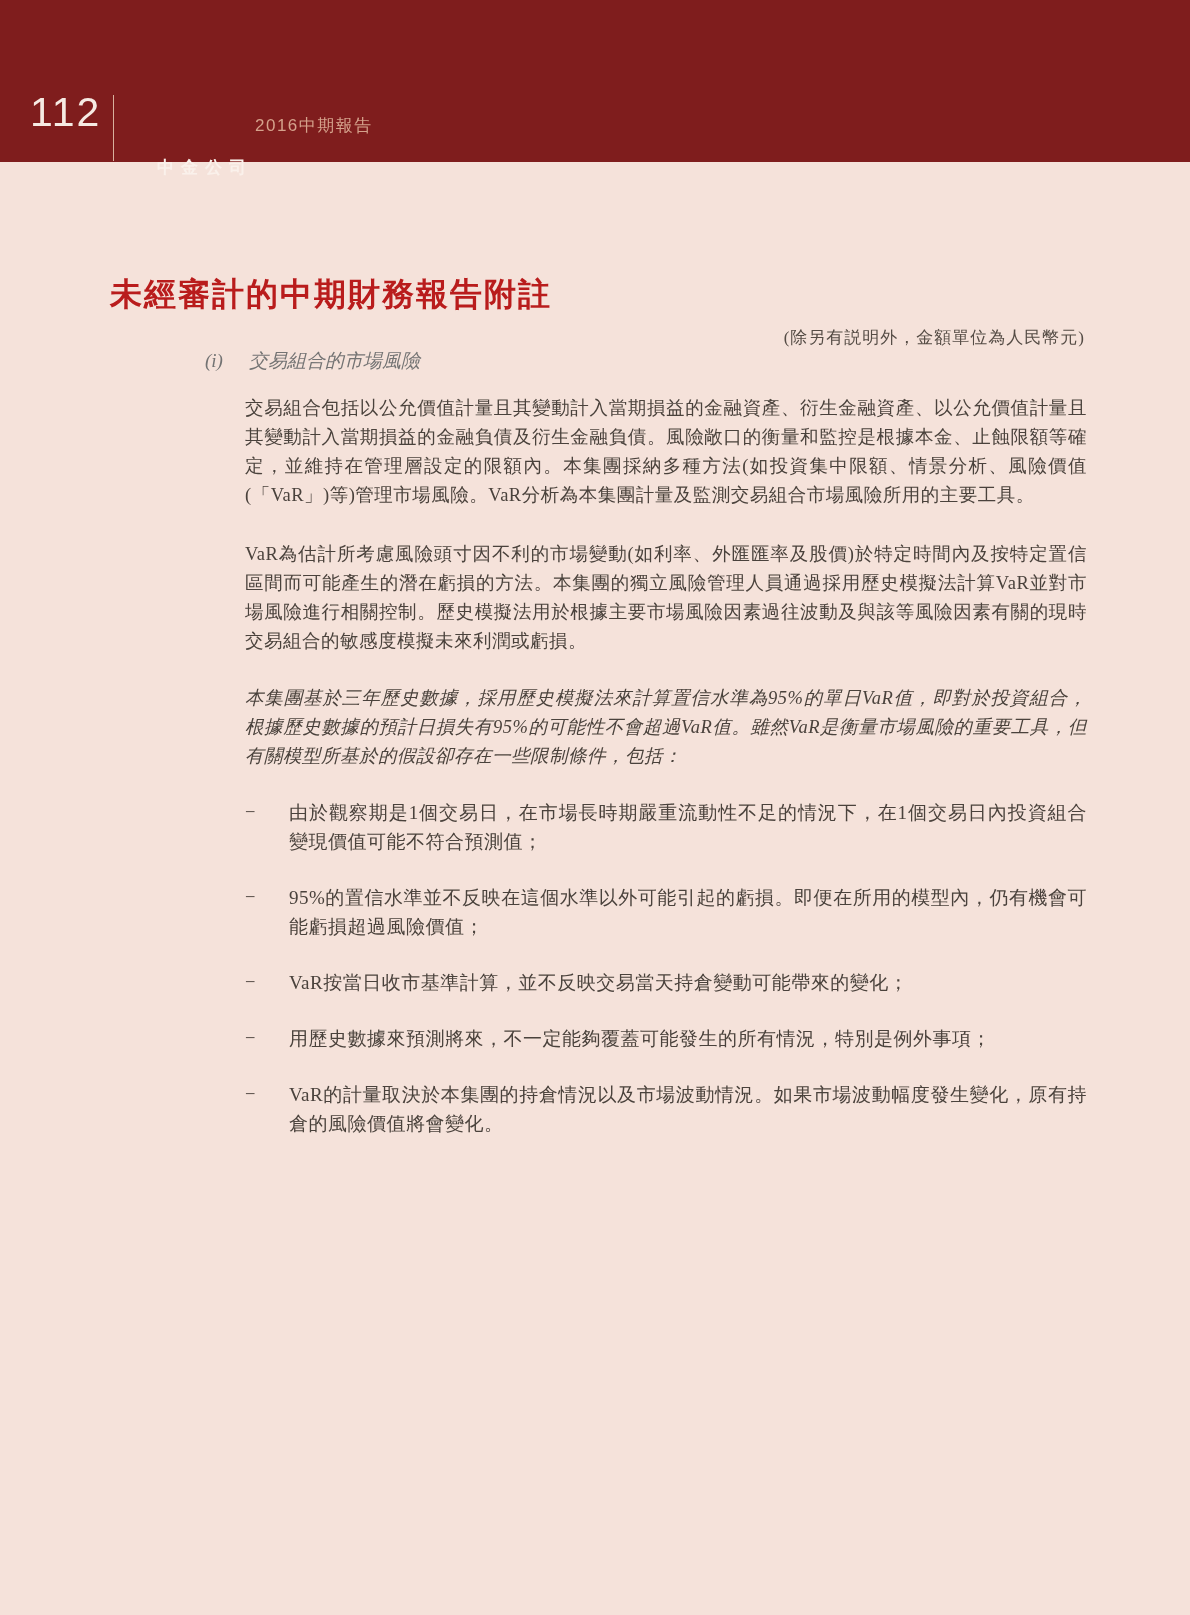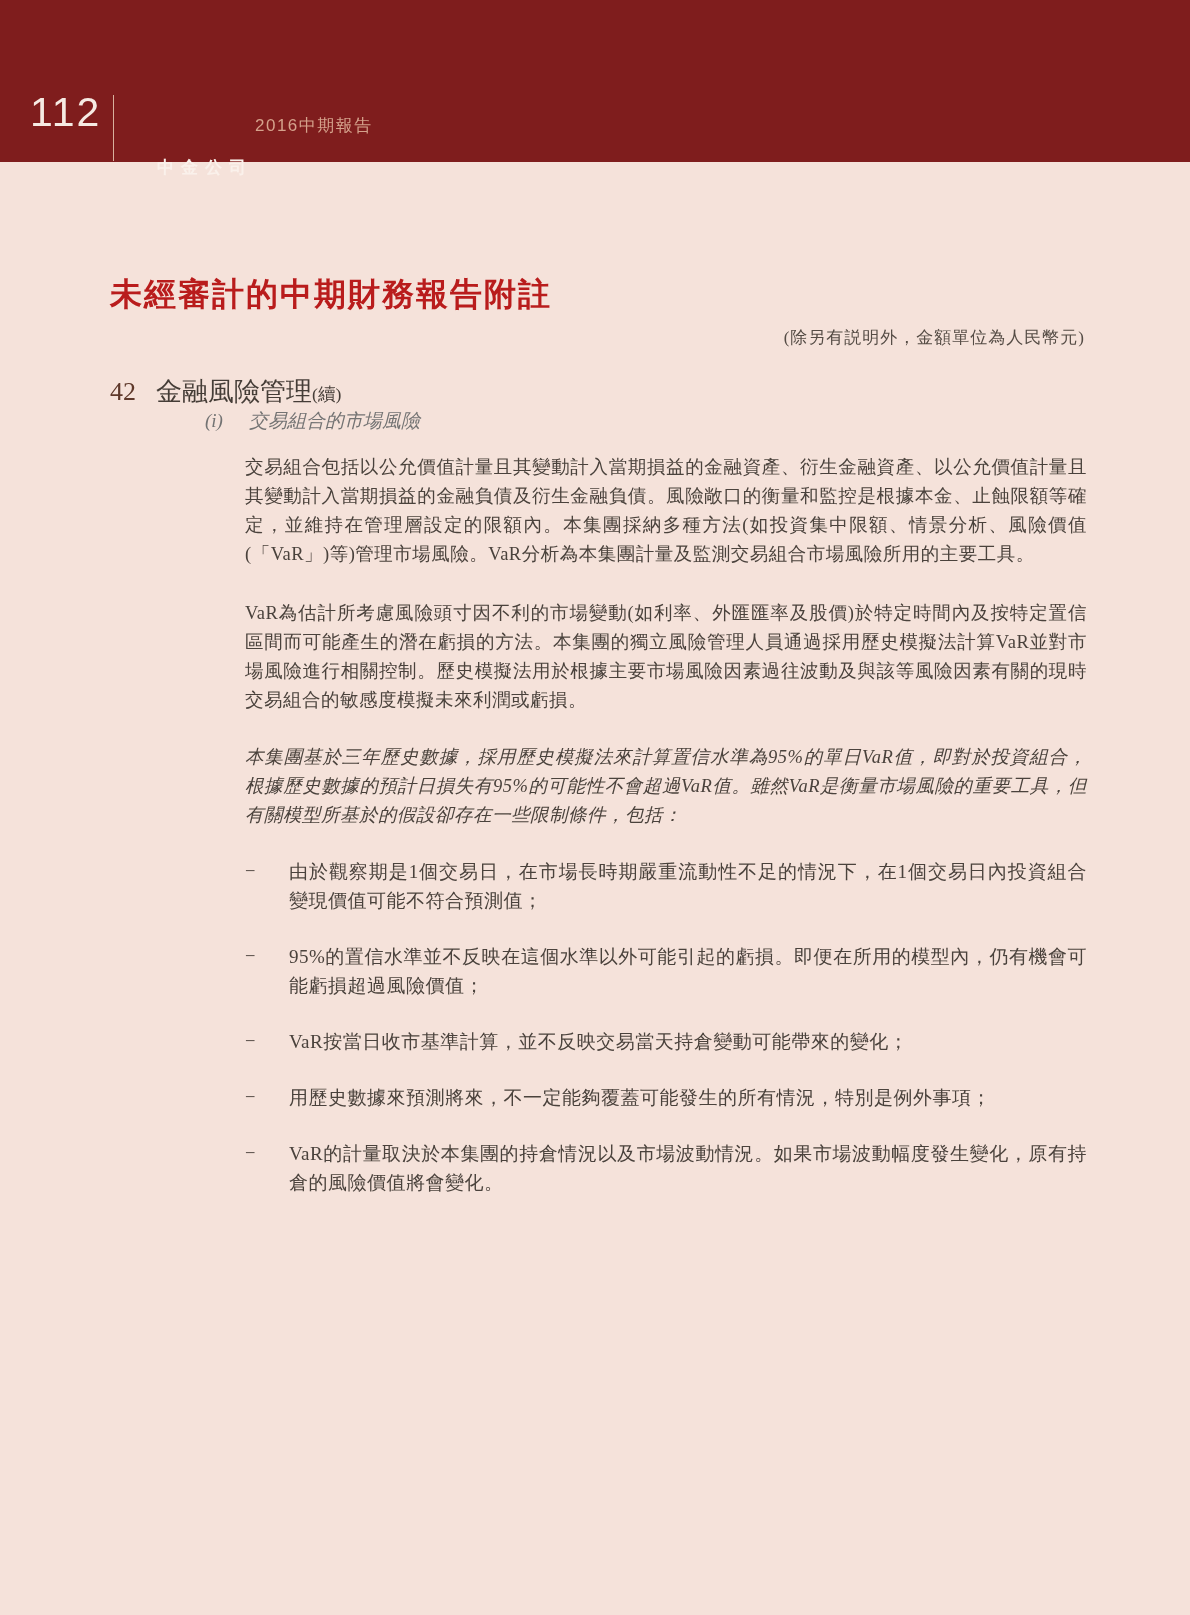--- a/index.html
+++ b/index.html
@@ -161,23 +161,20 @@
     <div class="header-divider"></div>
     <div class="brand">中金公司</div>
     <div class="report-name">2016中期報告</div>
   </div>
 
   <div class="content">
 
     <div class="doc-title">未經審計的中期財務報告附註</div>
     <div class="doc-subtitle">(除另有説明外，金額單位為人民幣元)</div>
 
-    <div class="sec42">
-      <span class="sec-num">42</span><span>金融風險管理</span><span class="cont">(續)</span>
-    </div>
 
 
     <div class="sub-i">
       <span class="sub-label">(i)</span><span>交易組合的市場風險</span>
     </div>
 
     <div class="body-block">
       <p class="para p-first">交易組合包括以公允價值計量且其變動計入當期損益的金融資產、衍生金融資產、以公允價值計量且其變動計入當期損益的金融負債及衍生金融負債。風險敞口的衡量和監控是根據本金、止蝕限額等確定，並維持在管理層設定的限額內。本集團採納多種方法(如投資集中限額、情景分析、風險價值(「VaR」)等)管理市場風險。VaR分析為本集團計量及監測交易組合市場風險所用的主要工具。</p>
       <p class="para p-next">VaR為估計所考慮風險頭寸因不利的市場變動(如利率、外匯匯率及股價)於特定時間內及按特定置信區間而可能產生的潛在虧損的方法。本集團的獨立風險管理人員通過採用歷史模擬法計算VaR並對市場風險進行相關控制。歷史模擬法用於根據主要市場風險因素過往波動及與該等風險因素有關的現時交易組合的敏感度模擬未來利潤或虧損。</p>
       <p class="para p-gap">本集團基於三年歷史數據，採用歷史模擬法來計算置信水準為95%的單日VaR值，即對於投資組合，根據歷史數據的預計日損失有95%的可能性不會超過VaR值。雖然VaR是衡量市場風險的重要工具，但有關模型所基於的假設卻存在一些限制條件，包括：</p>

